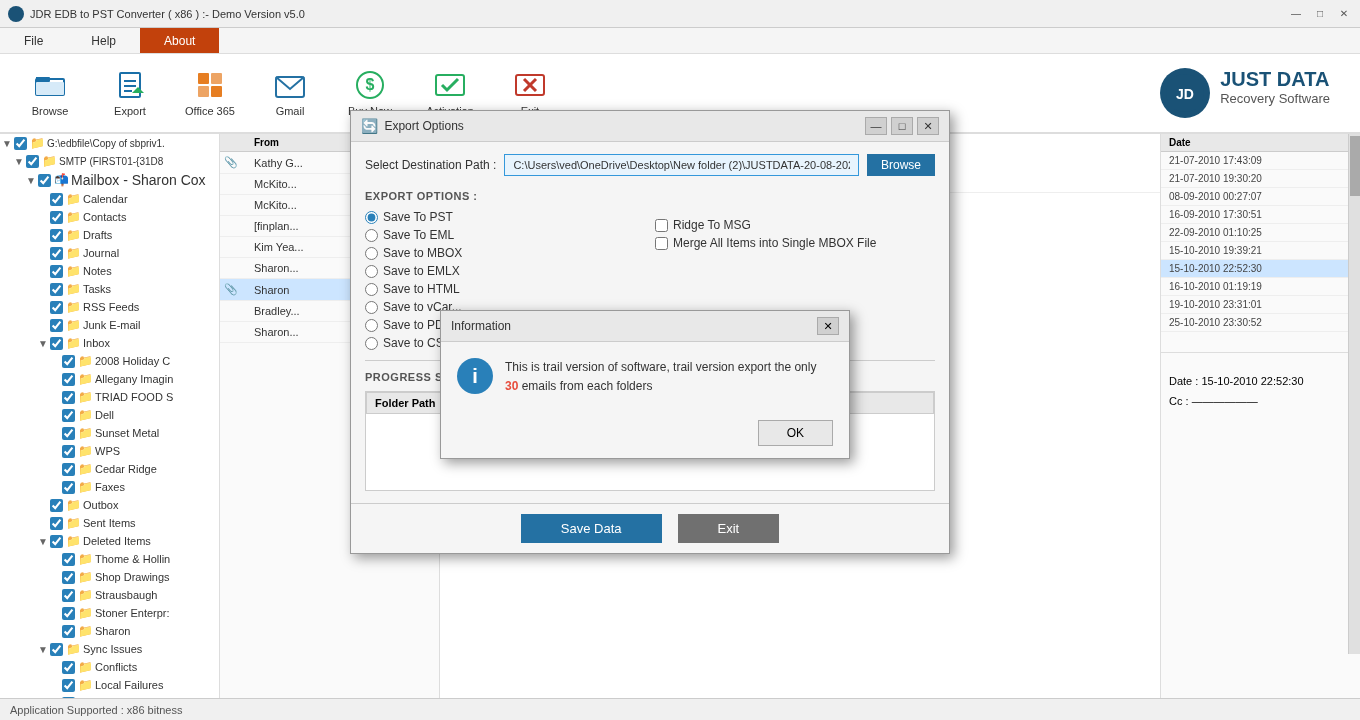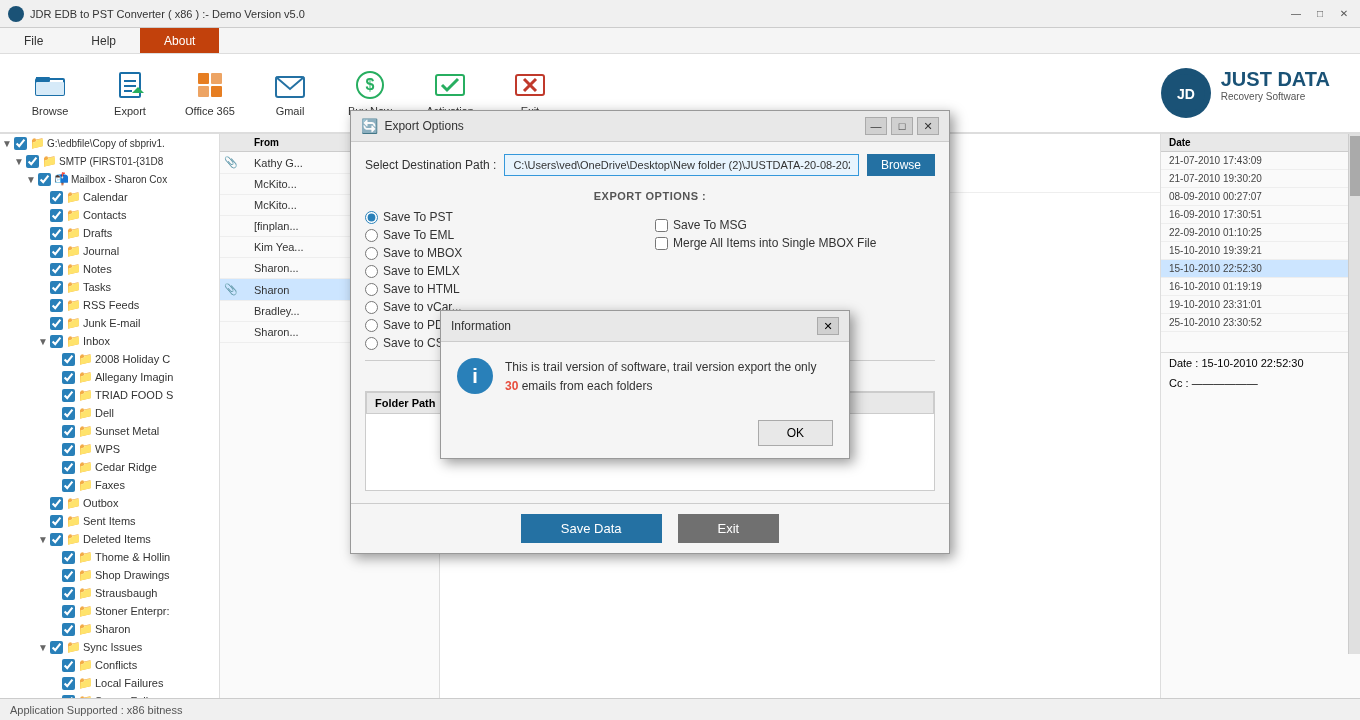--- a/index.html
+++ b/index.html
@@ -86,21 +86,21 @@
       background: #1a5276;
       border-radius: 50%;
       display: flex;
       align-items: center;
       justify-content: center;
       color: white;
       font-size: 20px;
       font-weight: bold;
     }
     #logo .logo-text .line1 { font-size: 20px; font-weight: bold; color: #1a5276; }
-    #logo .logo-text .line2 { font-size: 10px; color: #555; }
+    #logo .logo-text .line2 { font-size: 13px; color: #555; }
 
     
     #main-content {
       display: flex;
       height: calc(720px - 28px - 26px - 80px - 22px);
     }
 
     
     #sidebar {
       width: 220px;
@@ -259,21 +259,20 @@
       font-size: 12px;
     }
 
     .section-label {
       font-size: 11px;
       color: #555;
       font-weight: bold;
       margin-bottom: 8px;
       text-transform: uppercase;
       letter-spacing: 0.5px;
-      text-align: center;
     }
 
     .options-grid {
       display: grid;
       grid-template-columns: 1fr 1fr;
       gap: 4px 10px;
       margin-bottom: 10px;
     }
     .radio-option {
       display: flex;
@@ -534,21 +533,21 @@
     <div class="tree-item" style="padding-left:14px">
       <span class="tree-expand">▼</span>
       <input type="checkbox" class="tree-checkbox" checked="" style="">
       <span class="tree-icon folder-icon">📁</span>
       <span class="tree-label" style="font-size:10px">SMTP (FIRST01-{31D8</span>
     </div>
     <div class="tree-item" style="padding-left:26px">
       <span class="tree-expand">▼</span>
       <input type="checkbox" class="tree-checkbox" checked="" style="">
       <span class="tree-icon">📬</span>
-      <span class="tree-label" style="font-size:10px">Mailbox - Sharon Cox</span>
+      <span class="tree-label" style="font-size:14px">Mailbox - Sharon Cox</span>
     </div>
     <div class="tree-item" style="padding-left:38px">
       <span class="tree-expand"> </span>
       <input type="checkbox" class="tree-checkbox" checked="" style="">
       <span class="tree-icon folder-icon">📁</span>
       <span class="tree-label">Calendar</span>
     </div>
     <div class="tree-item" style="padding-left:38px">
       <span class="tree-expand"> </span>
       <input type="checkbox" class="tree-checkbox" checked="" style="">
@@ -806,21 +805,21 @@
     <div class="date-row">21-07-2010 19:30:20</div>
     <div class="date-row">08-09-2010 00:27:07</div>
     <div class="date-row">16-09-2010 17:30:51</div>
     <div class="date-row">22-09-2010 01:10:25</div>
     <div class="date-row">15-10-2010 19:39:21</div>
     <div class="date-row" style="background:#cce5ff;">15-10-2010 22:52:30</div>
     <div class="date-row">16-10-2010 01:19:19</div>
     <div class="date-row">19-10-2010 23:31:01</div>
     <div class="date-row">25-10-2010 23:30:52</div>
 
-    <div style="margin-top: 20px; padding: 4px 8px; font-size: 11px; border-top: 1px solid #ddd;">
+    <div style="margin-top: 20px; padding: 22px 8px; font-size: 11px; border-top: 1px solid #ddd;">
       <div>
         <span>Date :</span>
         <span>15-10-2010 22:52:30</span>
       </div>
       <div style="margin-top:8px">
         <span>Cc :</span>
         <span>——————</span>
       </div>
     </div>
 
@@ -890,21 +889,21 @@
         </div>
         <div class="radio-option" style="margin-top:4px">
           <input type="radio" name="export-format" style="">
           <span>Save to CSV</span>
         </div>
       </div>
 
       <div>
         <div class="checkbox-option" style="margin-top:8px">
           <input type="checkbox" style="">
-          <span>Save To MSG</span>
+          <span>Ridge To MSG</span>
         </div>
         <div class="checkbox-option" style="margin-top:4px">
           <input type="checkbox" style="">
           <span>Merge All Items into Single MBOX File</span>
         </div>
       </div>
     </div>
 
     <hr class="divider">
 

